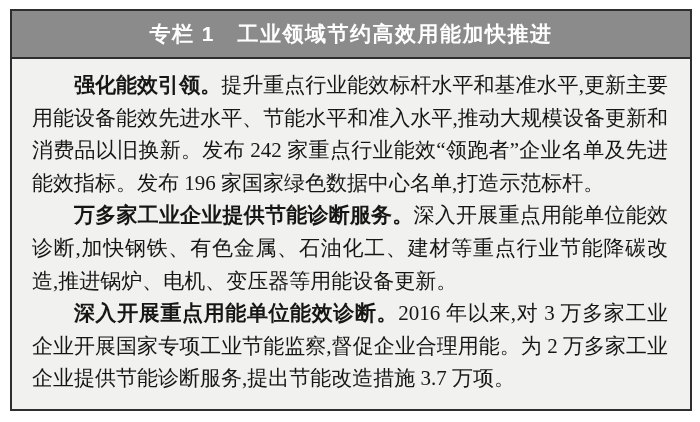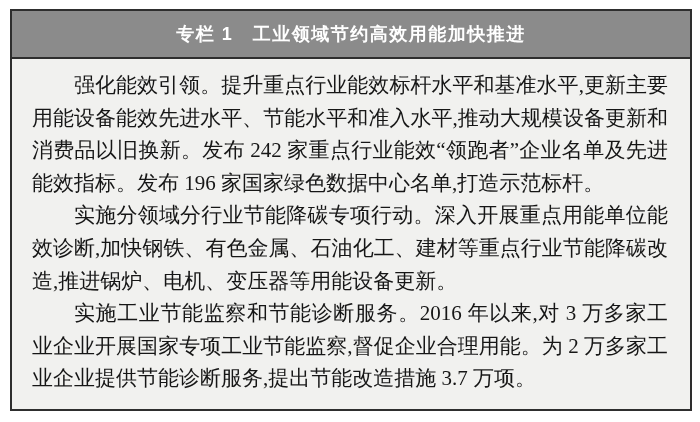--- a/index.html
+++ b/index.html
@@ -27,47 +27,47 @@
   .box-header{
     height:46px;
     background:var(--header-bg);
     border-bottom:2px solid var(--border);
     display:flex;align-items:center;justify-content:center;
   }
   .box-title{
     color:var(--header-text);
     font-family:"Liberation Sans","DejaVu Sans",sans-serif;
     font-weight:bold;
-    font-size:18px;
+    font-size:21px;
     letter-spacing:1.5px;
     white-space:nowrap;
   }
   .box-body{
     padding:10px 22px 0 20px;
   }
   .para{
     margin:0;
     color:var(--text);
     font-size:21px;
     line-height:32.6px;
     text-align:justify;
     text-justify:inter-character;
     text-indent:2em;
   }
   .para .lead{
     font-family:"Liberation Sans","DejaVu Sans",sans-serif;
-    font-weight:normal;
+    font-weight:bold;
     margin-top:41px;
   }
 </style>
 </head>
 <body>
 
 <div class="box">
   <div class="box-header">
     <span class="box-title">专栏 1　工业领域节约高效用能加快推进</span>
   </div>
   <div class="box-body">
     <p class="para"><span class="lead">强化能效引领。</span><span>提升重点行业能效标杆水平和基准水平,更新主要用能设备能效先进水平、节能水平和准入水平,推动大规模设备更新和消费品以旧换新。发布 242 家重点行业能效“领跑者”企业名单及先进能效指标。发布 196 家国家绿色数据中心名单,打造示范标杆。</span></p>
-    <p class="para"><span class="lead">实施分领域分行业节能降碳专项行动。</span><span>深入开展重点用能单位能效诊断,加快钢铁、有色金属、石油化工、建材等重点行业节能降碳改造,推进锅炉、电机、变压器等用能设备更新。</span></p>
-    <p class="para"><span class="lead">实施工业节能监察和节能诊断服务。</span><span>2016 年以来,对 3 万多家工业企业开展国家专项工业节能监察,督促企业合理用能。为 2 万多家工业企业提供节能诊断服务,提出节能改造措施 3.7 万项。</span></p>
+    <p class="para"><span class="lead">万多家工业企业提供节能诊断服务。</span><span>深入开展重点用能单位能效诊断,加快钢铁、有色金属、石油化工、建材等重点行业节能降碳改造,推进锅炉、电机、变压器等用能设备更新。</span></p>
+    <p class="para"><span class="lead">深入开展重点用能单位能效诊断。</span><span>2016 年以来,对 3 万多家工业企业开展国家专项工业节能监察,督促企业合理用能。为 2 万多家工业企业提供节能诊断服务,提出节能改造措施 3.7 万项。</span></p>
   </div>
 </div>
 
 </body></html>

